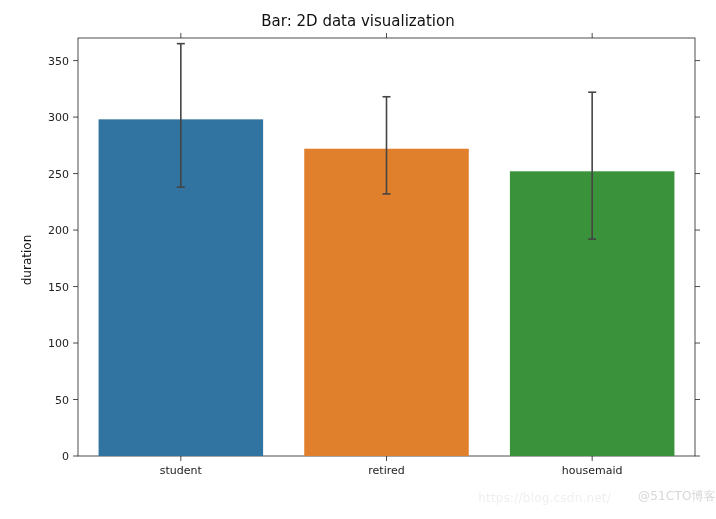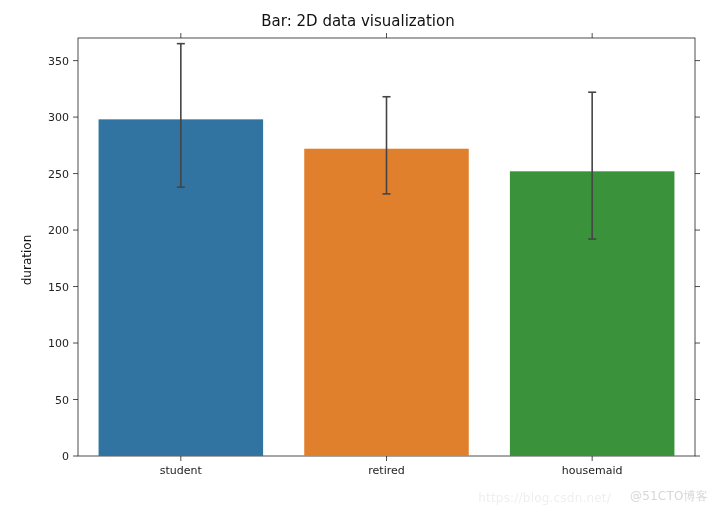--- a/index.html
+++ b/index.html
@@ -62,21 +62,21 @@
       stroke: #222;
       stroke-width: 0.8;
       fill: none;
     }
     .errbar {
       stroke: #454545;
       stroke-width: 1.6;
     }
     .watermark {
       position: absolute;
-      right: 8px;
+      right: 0;
       bottom: 14px;
       font-size: 12px;
       color: #d7d7d7;
       letter-spacing: 0.2px;
       pointer-events: none;
       user-select: none;
     }
     .watermark2 {
       position: absolute;
       right: 105px;

